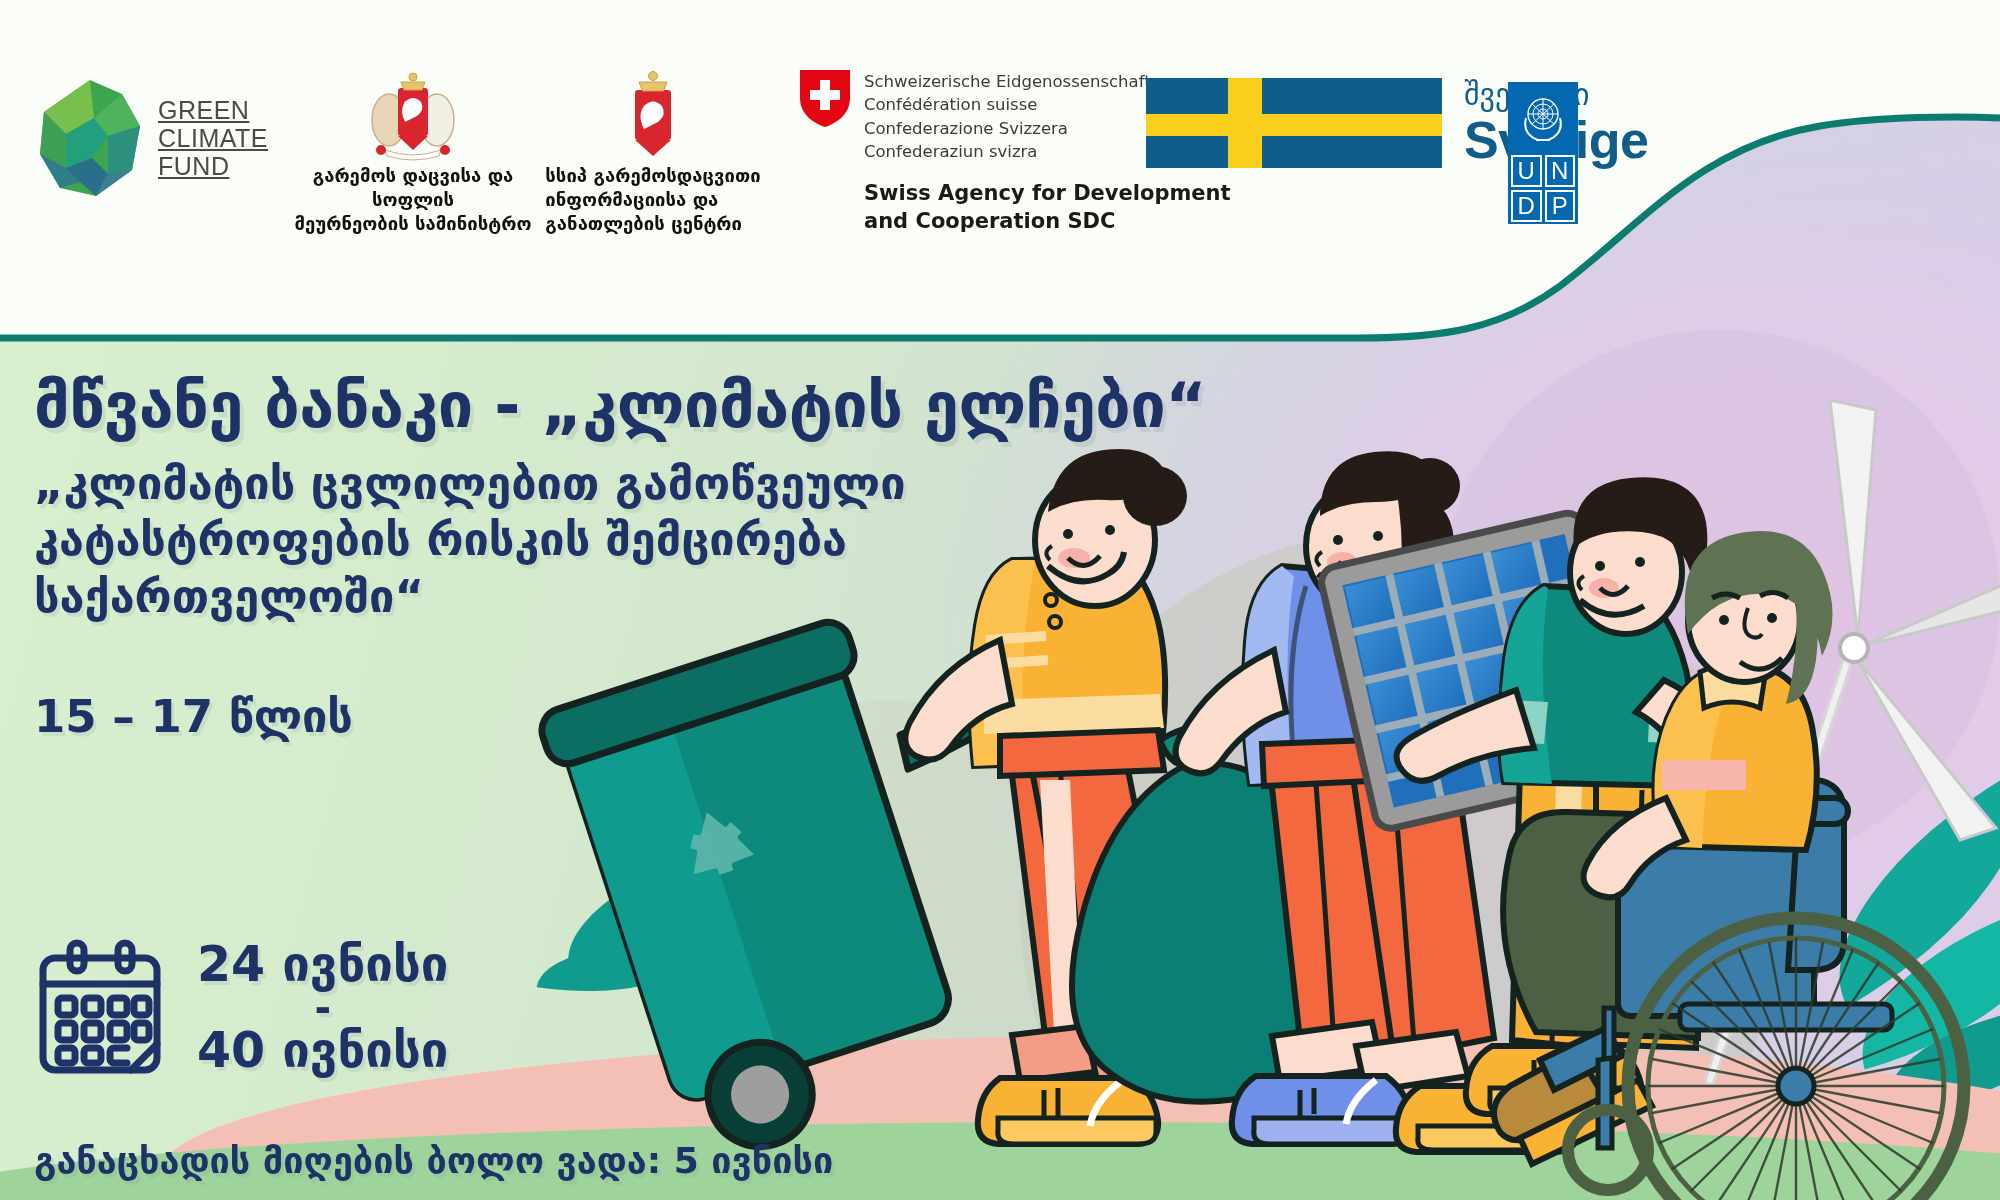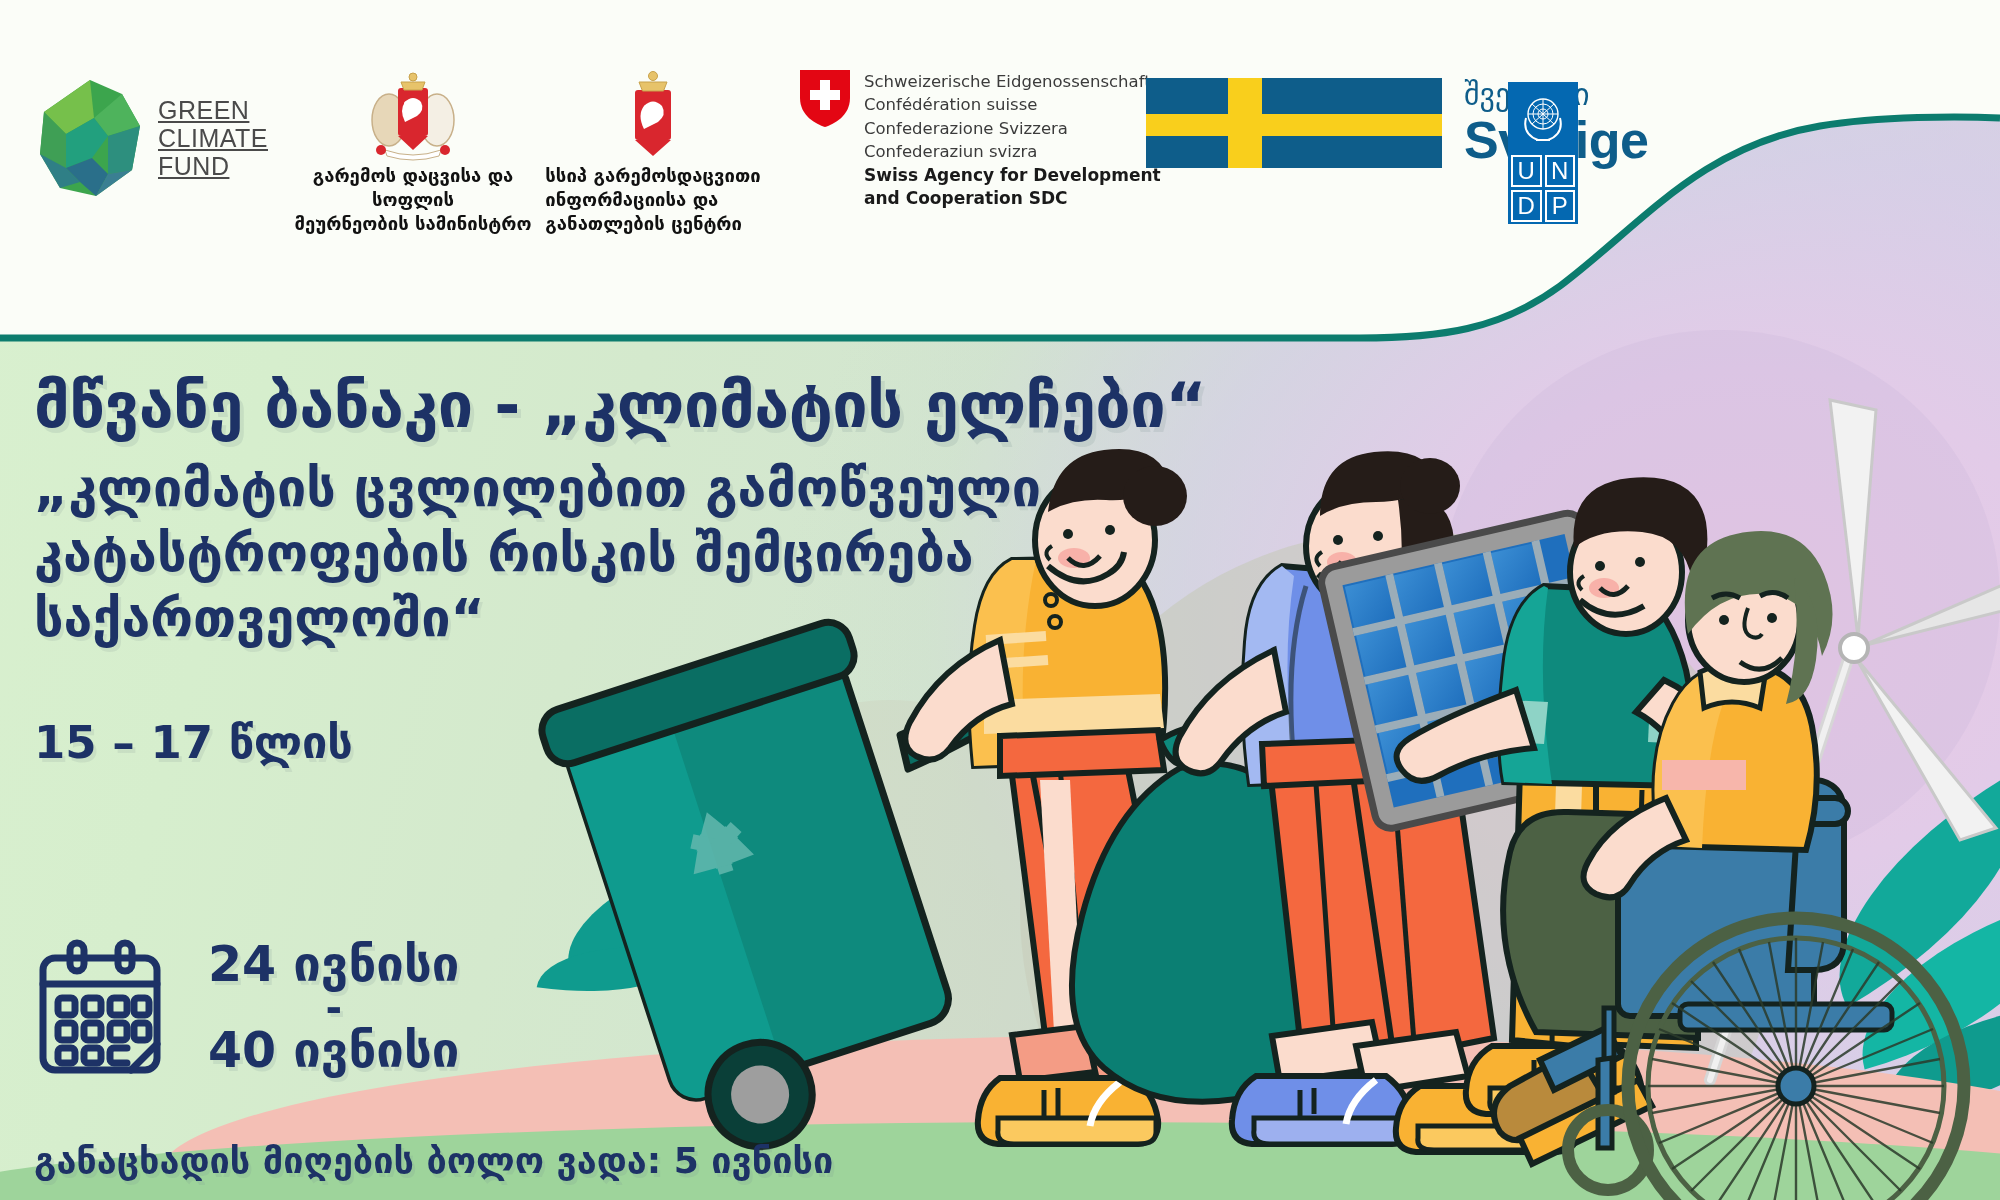--- a/index.html
+++ b/index.html
@@ -57,47 +57,47 @@
   .ga-cap{font-family:"DejaVu Sans",sans-serif;font-weight:700;font-size:18.5px;line-height:1.3;color:#111;text-align:center;}
   .ga-cap.left{text-align:left;}
 
   .min1{left:273px;top:68px;width:280px;}
   .min2{left:538px;top:68px;width:230px;}
 
   
   .swiss{left:800px;top:70px;display:flex;flex-direction:row;gap:14px;align-items:flex-start;}
   .swiss-shield{width:50px;height:57px;}
   .swiss-lines{font-family:"DejaVu Sans",sans-serif;font-size:16.5px;line-height:1.42;color:#3b3b3b;}
-  .swiss-bold{font-weight:700;font-size:17px;line-height:1.35;color:#1a1a1a;}
+  .swiss-bold{font-weight:700;font-size:21px;line-height:1.35;color:#1a1a1a;margin-top:15px;}
 
   
   .sweden{left:1146px;top:78px;display:flex;flex-direction:row;align-items:center;gap:22px;}
   .se-flag{width:296px;height:90px;}
   .se-words{line-height:1;}
   .se-ka{font-family:"DejaVu Sans",sans-serif;font-size:30px;color:#0e5d8a;font-weight:400;}
   .se-en{font-family:"Liberation Sans",sans-serif;font-size:52px;font-weight:700;color:#0e5d8a;letter-spacing:-.5px;margin-top:4px;}
 
   
   .undp{left:1508px;top:82px;}
   .undp-box{width:70px;}
   .undp-top{width:70px;height:70px;background:#0468b1;display:flex;align-items:center;justify-content:center;}
   .undp-grid{width:70px;height:72px;background:#0468b1;display:grid;grid-template-columns:1fr 1fr;grid-template-rows:1fr 1fr;gap:3px;padding:3px;box-sizing:border-box;}
   .undp-cell{display:flex;align-items:center;justify-content:center;color:#fff;
     font-family:"Liberation Sans",sans-serif;font-size:24px;font-weight:400;border:2px solid #fff;box-sizing:border-box;}
 
   
   .copy{position:absolute;left:34px;top:372px;width:1120px;z-index:40;}
   .title{font-family:"DejaVu Sans",sans-serif;font-weight:700;font-size:63px;line-height:1.08;
     color:#1d3266;letter-spacing:-.5px;text-shadow:4px 5px 0 rgba(120,140,140,.17);white-space:nowrap;}
-  .subtitle{font-family:"DejaVu Sans",sans-serif;font-weight:700;font-size:52px;line-height:1.25;
+  .subtitle{font-family:"DejaVu Sans",sans-serif;font-weight:700;font-size:45px;line-height:1.25;
     color:#1d3266;margin-top:16px;text-shadow:3px 4px 0 rgba(120,140,140,.15);}
   .ages{font-family:"DejaVu Sans",sans-serif;font-weight:700;font-size:45px;line-height:1.25;
     color:#1d3266;margin-top:64px;text-shadow:3px 4px 0 rgba(120,140,140,.15);}
 
-  .daterow{position:absolute;left:34px;top:938px;display:flex;flex-direction:row;align-items:center;gap:42px;z-index:40;}
+  .daterow{position:absolute;left:34px;top:938px;display:flex;flex-direction:row;align-items:center;gap:31px;z-index:40;}
   .cal-icon{width:132px;height:140px;flex:none;}
   .dates{font-family:"DejaVu Sans",sans-serif;font-weight:700;font-size:49px;line-height:1.06;
     color:#1d3266;text-shadow:3px 4px 0 rgba(120,140,140,.16);}
   .dates .dash{display:block;text-align:center;font-size:40px;line-height:.85;}
 
   .deadline{position:absolute;left:34px;top:1140px;font-family:"DejaVu Sans",sans-serif;font-weight:700;
     font-size:36px;color:#1d3266;text-shadow:3px 4px 0 rgba(120,140,140,.16);z-index:40;white-space:nowrap;}
 
   
   .illus{position:absolute;left:0;top:0;width:2000px;height:1200px;z-index:20;pointer-events:none;}

